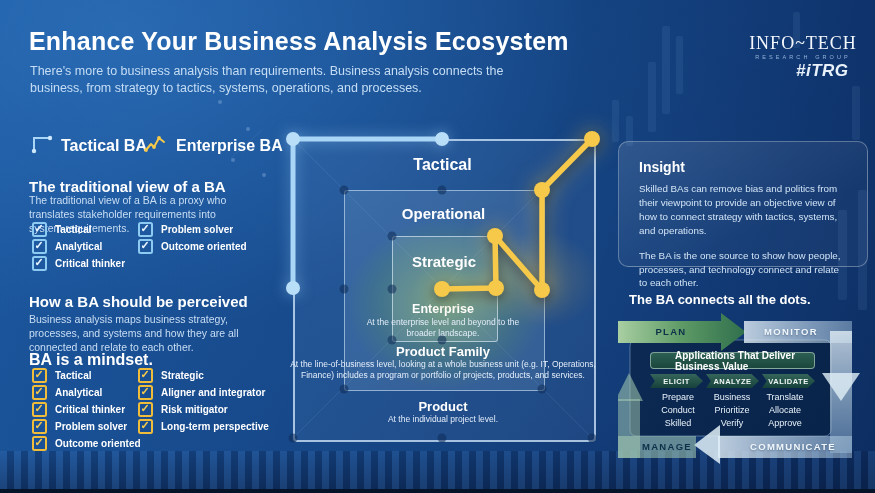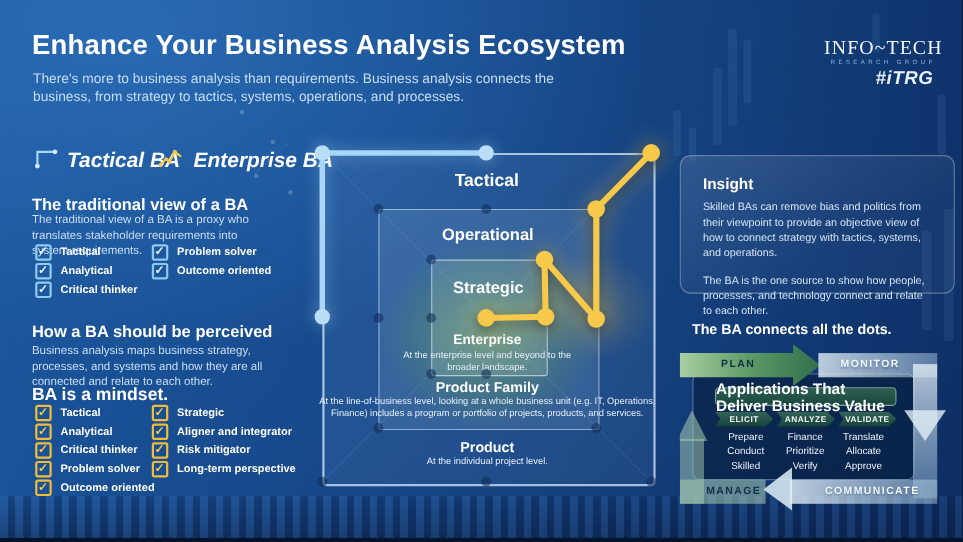--- a/index.html
+++ b/index.html
@@ -22,21 +22,21 @@
   .netdot{width:4px;height:4px;border-radius:50%;background:rgba(190,220,250,0.28);z-index:0;}
   
   .title{left:29px;top:27px;font-size:25px;font-weight:bold;letter-spacing:0.2px;z-index:3;}
   .subtitle{left:30px;top:63px;width:478px;font-size:12.5px;line-height:1.32;color:#c6def5;z-index:3;}
   .logo-brand{left:748px;top:33px;width:110px;text-align:center;font-family:"Liberation Serif",serif;
     font-size:18px;letter-spacing:1px;color:#f4f8fd;z-index:3;}
   .logo-sub{left:748px;top:54px;width:110px;text-align:center;font-size:5.5px;letter-spacing:3.1px;color:#93b3da;z-index:3;}
   .logo-mark{left:796px;top:61px;font-size:17px;font-weight:bold;font-style:italic;color:#e9f1fa;letter-spacing:0.5px;z-index:3;}
   
   .legend-item{display:flex;align-items:center;gap:7px;z-index:3;}
-  .legend-label{font-size:19px;font-weight:bold;font-style:italic;}
+  .legend-label{font-size:16px;font-weight:bold;}
   h2.sec{margin:0;font-size:15px;font-weight:bold;z-index:3;}
   .body-text{font-size:10.5px;line-height:1.35;color:#c9def4;z-index:3;}
   .mindset{font-size:16px;font-weight:bold;z-index:3;}
   .chk-col{display:flex;flex-direction:column;z-index:3;}
   .chk-item{display:flex;align-items:center;height:17px;}
   .chk{width:11px;height:11px;border-radius:2.5px;position:relative;flex:0 0 auto;}
   .chk.blue{border:2px solid #8ecbf2;}
   .chk.yellow{border:2px solid #f0bd3a;}
   .chk::after{content:"\2713";position:absolute;left:0.5px;top:-2.5px;font-size:11px;font-weight:bold;}
   .chk.blue::after{color:#e8f5ff;}
@@ -68,21 +68,21 @@
   .insight p + p{margin-top:11px;}
   
   .cycle{left:618px;top:292px;width:252px;height:178px;z-index:3;}
   .cycle-heading{left:11px;top:0;font-size:13px;font-weight:bold;}
   #cycle-svg{left:0;top:21px;width:252px;height:152px;}
   .stage{position:absolute;font-weight:bold;text-align:center;letter-spacing:1.3px;font-size:9.5px;}
   .stage.dark{color:#0e3049;}
   .stage.light{color:#f1f7fc;text-shadow:0 1px 2px rgba(20,50,80,0.4);}
   .apps-banner{left:32px;top:60px;width:165px;height:17px;border-radius:4px;z-index:4;
     background:linear-gradient(180deg,#2c5f53,#1b473d);border:1px solid rgba(205,232,220,0.55);
-    display:flex;align-items:center;justify-content:center;font-size:14px;font-weight:bold;box-sizing:border-box;}
+    display:flex;align-items:center;justify-content:center;font-size:10px;font-weight:bold;box-sizing:border-box;padding-left:24px;}
   .chev{position:absolute;top:82px;width:53px;height:14px;z-index:4;
     background:linear-gradient(180deg,#35655b,#16413a);
     clip-path:polygon(0 0,86% 0,100% 50%,86% 100%,0 100%,9% 50%);
     display:flex;align-items:center;justify-content:center;font-size:7.5px;font-weight:bold;letter-spacing:0.5px;color:#eef6f2;}
   .steps-col{position:absolute;top:99px;width:70px;text-align:center;font-size:9px;line-height:13px;color:#e8f2fa;z-index:4;}
 </style>
 </head>
 <body>
 
 <div id="stage">
@@ -306,21 +306,21 @@
     <div class="abs apps-banner">Applications That Deliver Business Value</div>
     <div class="chev" style="left:32px;">ELICIT</div>
     <div class="chev" style="left:88px;">ANALYZE</div>
     <div class="chev" style="left:144px;">VALIDATE</div>
     <div class="steps-col" style="left:25px;">
       <div>Prepare</div>
       <div>Conduct</div>
       <div>Skilled</div>
     </div>
     <div class="steps-col" style="left:79px;">
-      <div>Finance</div>
+      <div>Business</div>
       <div>Prioritize</div>
       <div>Verify</div>
     </div>
     <div class="steps-col" style="left:132px;">
       <div>Translate</div>
       <div>Allocate</div>
       <div>Approve</div>
     </div>
   </div>
 

